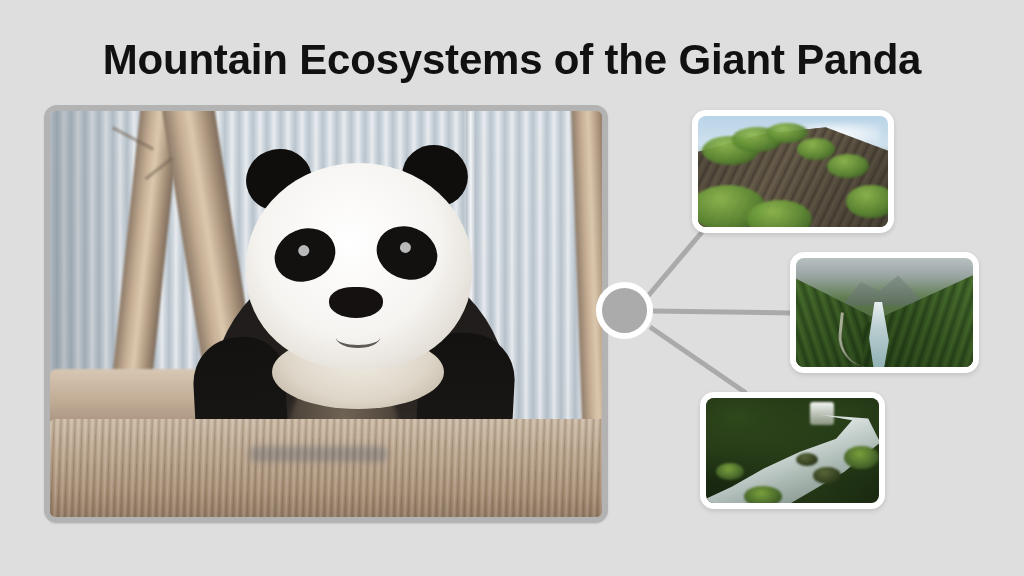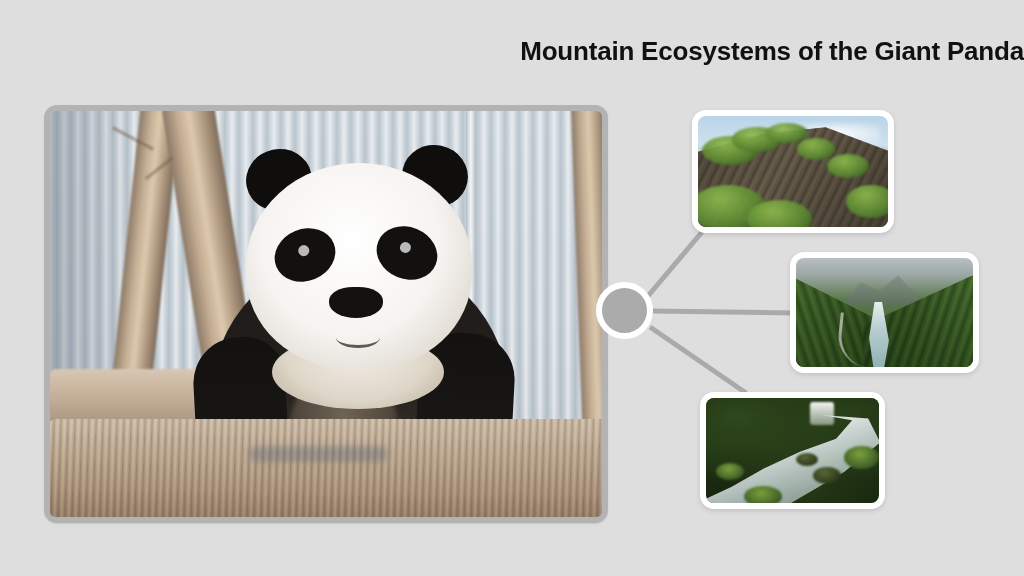--- a/index.html
+++ b/index.html
@@ -20,23 +20,23 @@
     inset: 0;
     background: #dedede;
   }
 
   
   #slide-title {
     position: absolute;
     left: 0;
     top: 36px;
     width: 1024px;
-    text-align: right;
+    text-align: center;
     font-family: "Liberation Sans Narrow", "Liberation Sans", sans-serif;
-    font-size: 26px;
+    font-size: 42px;
     font-weight: bold;
     letter-spacing: -0.2px;
     color: #111111;
     white-space: nowrap;
   }
 
   
   #hero-frame {
     position: absolute;
     left: 44px;

